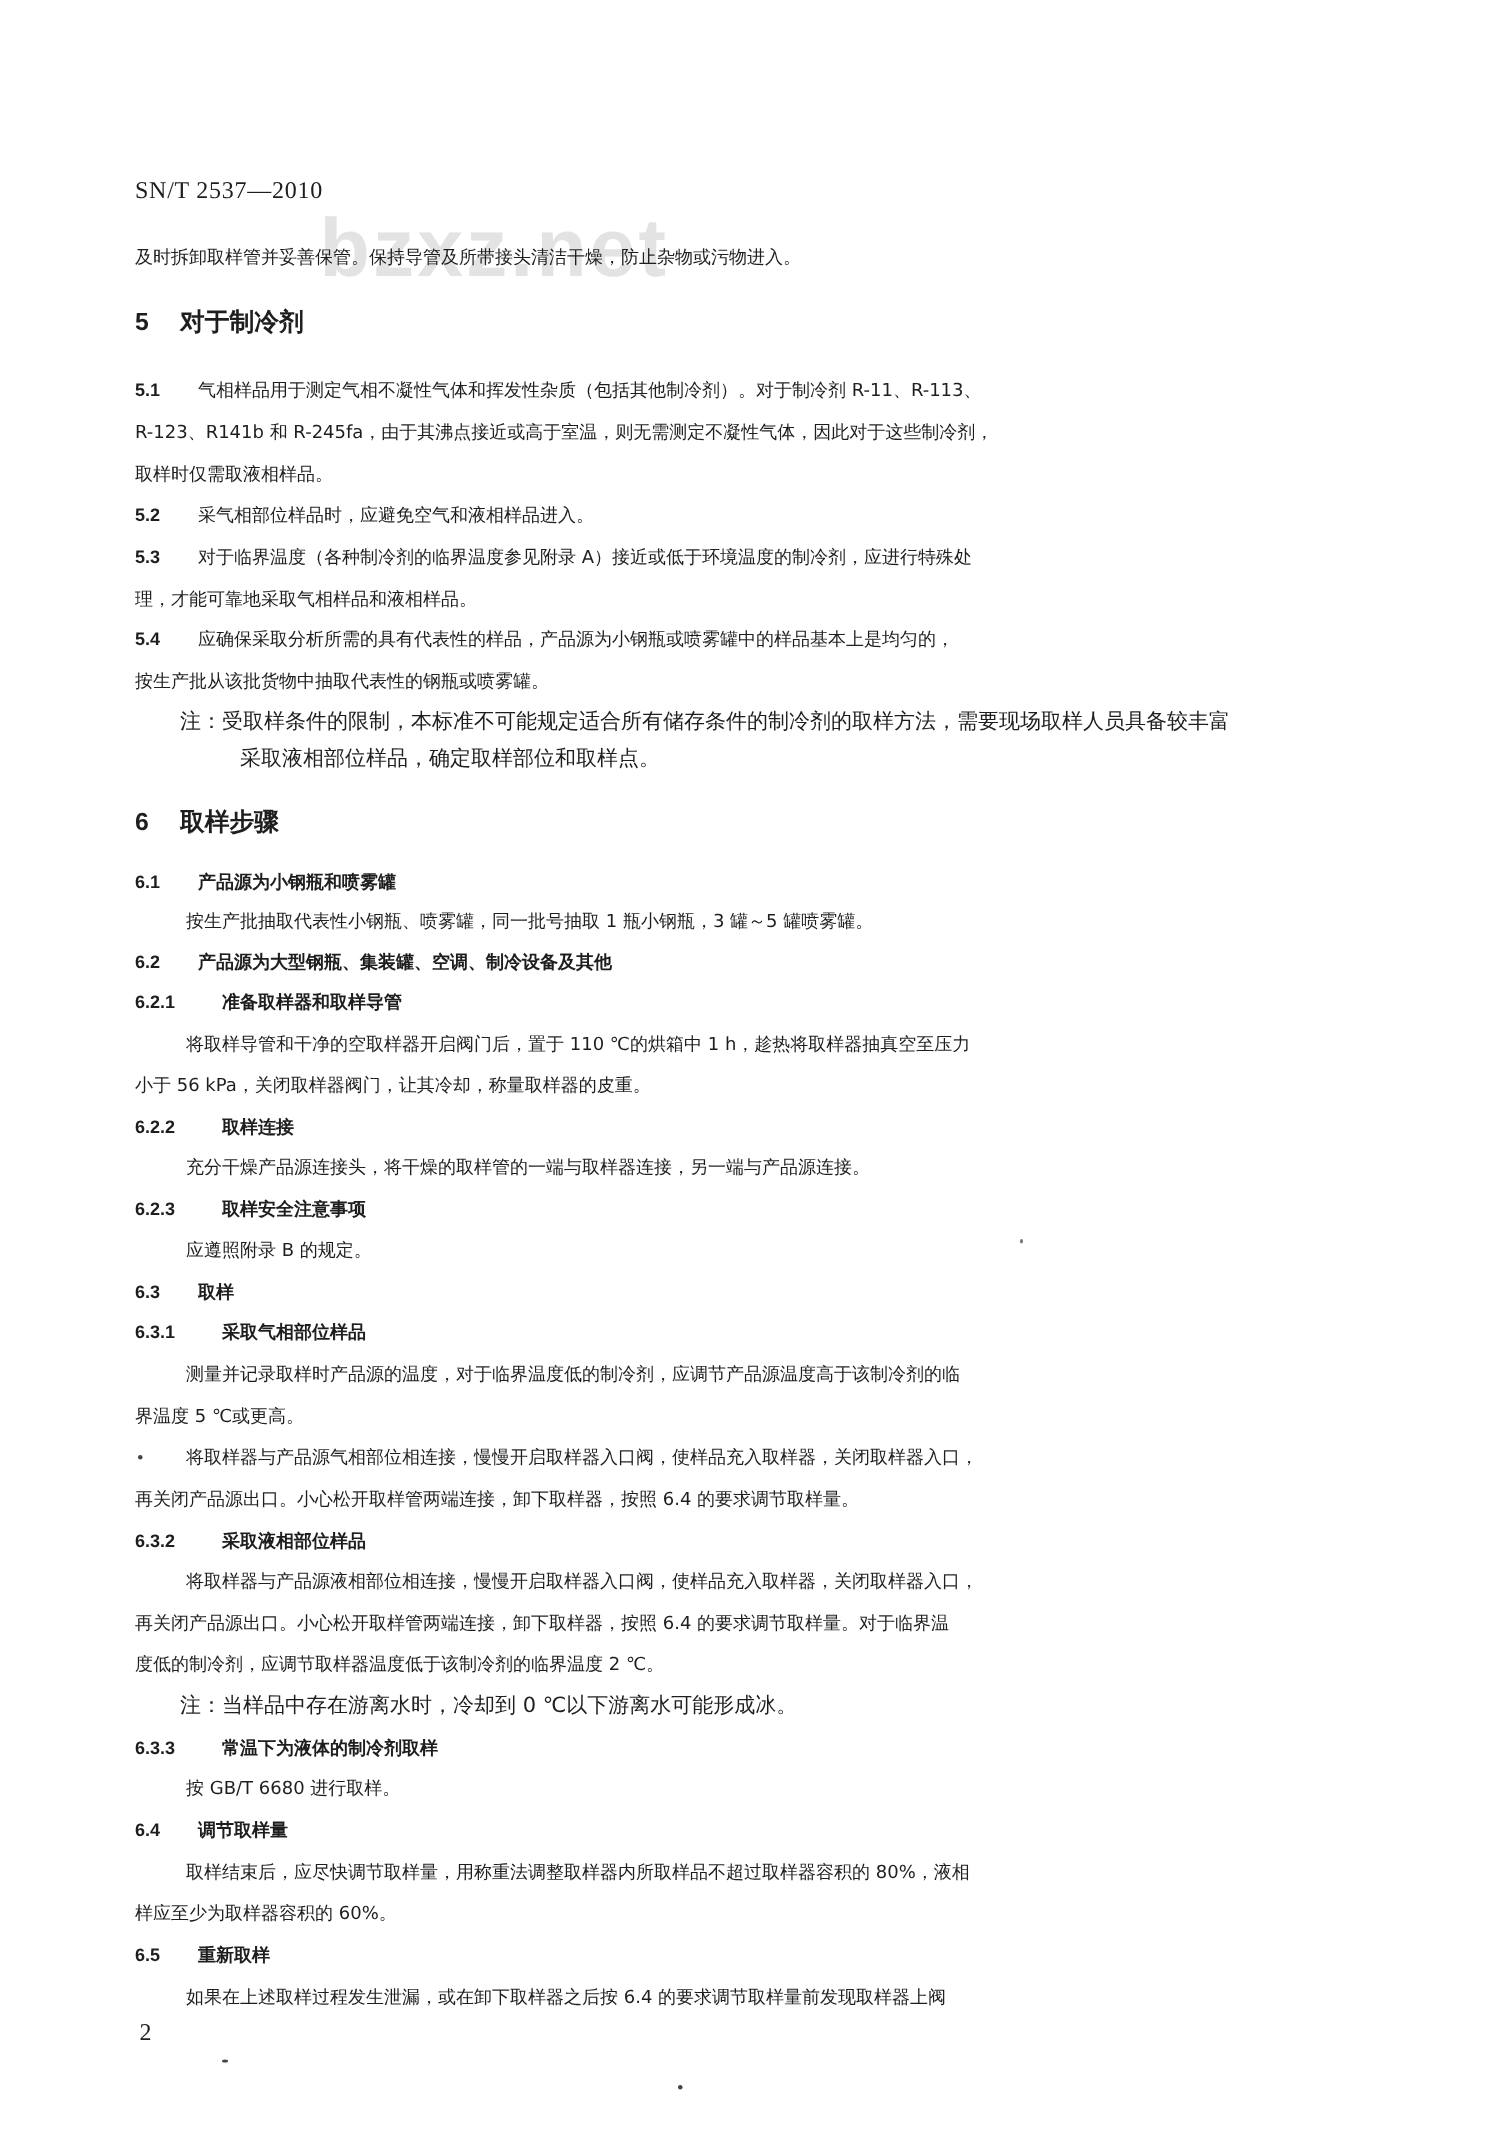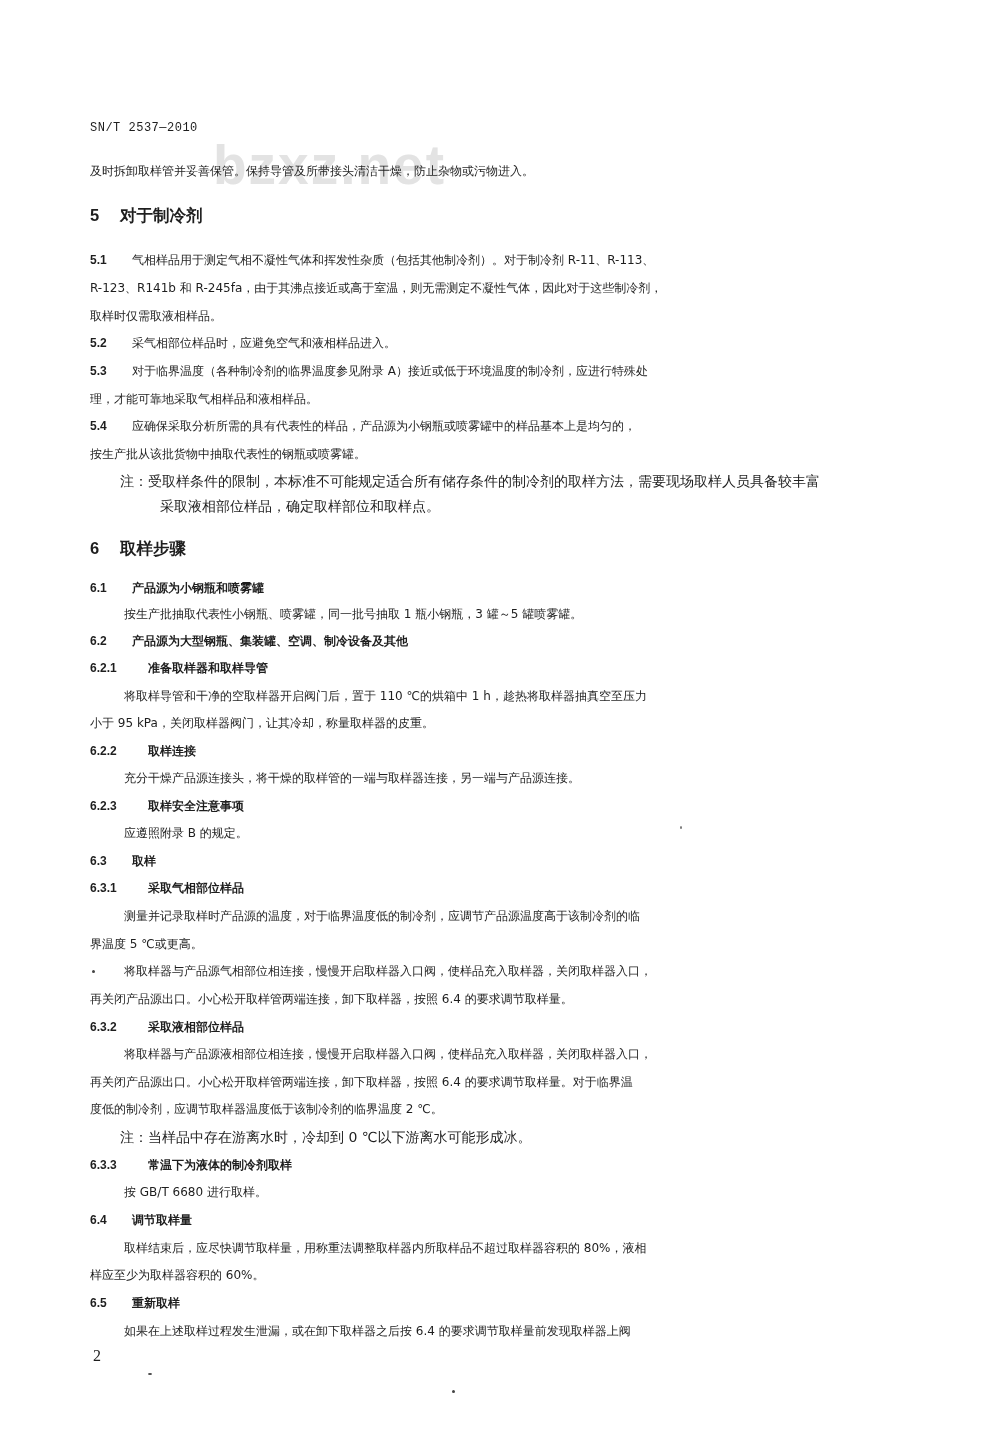--- a/index.html
+++ b/index.html
@@ -8,21 +8,21 @@
       font-family: "DejaVu Sans", sans-serif; color: #1e1e1e;
     }
     .watermark {
       position: absolute; left: 213px; top: 138px;
       font-family: "Liberation Sans", sans-serif; font-weight: bold;
       font-size: 55px; letter-spacing: 2px; color: #e3e3e3;
       line-height: 1; z-index: 0; user-select: none;
     }
     .page { position: absolute; left: 90px; top: 0; width: 820px; z-index: 1; }
     .line { position: absolute; left: 0; white-space: nowrap; font-size: 12px; line-height: 20px; }
-    .std-code { font-family: Liberation Mono, monospace; font-size: 12px; letter-spacing: 0.5px; }
+    .std-code { font-family: Liberation Serif, serif; font-size: 16px; letter-spacing: 0.5px; }
     .h1 { font-weight: bold; font-size: 16.5px; }
     .h2 { font-weight: bold; font-size: 12px; }
     .num { font-family: "Liberation Sans", sans-serif; font-weight: bold; display: inline-block; }
     .h1 .num { width: 30px; }
     .h2 .num { width: 42px; }
     .h3 .num { width: 58px; }
     .indent { left: 34px; }
     .note { font-size: 14px; left: 30px; }
     .note2 { font-size: 14px; left: 70px; }
     .pageno { position: absolute; left: 93px; top: 1347px; font-family: "Liberation Serif", serif; font-size: 16px; }
@@ -75,21 +75,21 @@
   <div class="line indent" style="top:604px">按生产批抽取代表性小钢瓶、喷雾罐，同一批号抽取 1 瓶小钢瓶，3 罐～5 罐喷雾罐。</div>
 
   <div class="line h2" style="top:631px">
     <span class="num">6.2</span><span>产品源为大型钢瓶、集装罐、空调、制冷设备及其他</span>
   </div>
 
   <div class="line h2 h3" style="top:658px">
     <span class="num">6.2.1</span><span>准备取样器和取样导管</span>
   </div>
   <div class="line indent" style="top:686px">将取样导管和干净的空取样器开启阀门后，置于 110 ℃的烘箱中 1 h，趁热将取样器抽真空至压力</div>
-  <div class="line" style="top:713px">小于 95 kPa，关闭取样器阀门，让其冷却，称量取样器的皮重。</div>
+  <div class="line" style="top:713px">小于 56 kPa，关闭取样器阀门，让其冷却，称量取样器的皮重。</div>
 
   <div class="line h2 h3" style="top:741px">
     <span class="num">6.2.2</span><span>取样连接</span>
   </div>
   <div class="line indent" style="top:768px">充分干燥产品源连接头，将干燥的取样管的一端与取样器连接，另一端与产品源连接。</div>
 
   <div class="line h2 h3" style="top:796px">
     <span class="num">6.2.3</span><span>取样安全注意事项</span>
   </div>
   <div class="line indent" style="top:823px">应遵照附录 B 的规定。</div>

